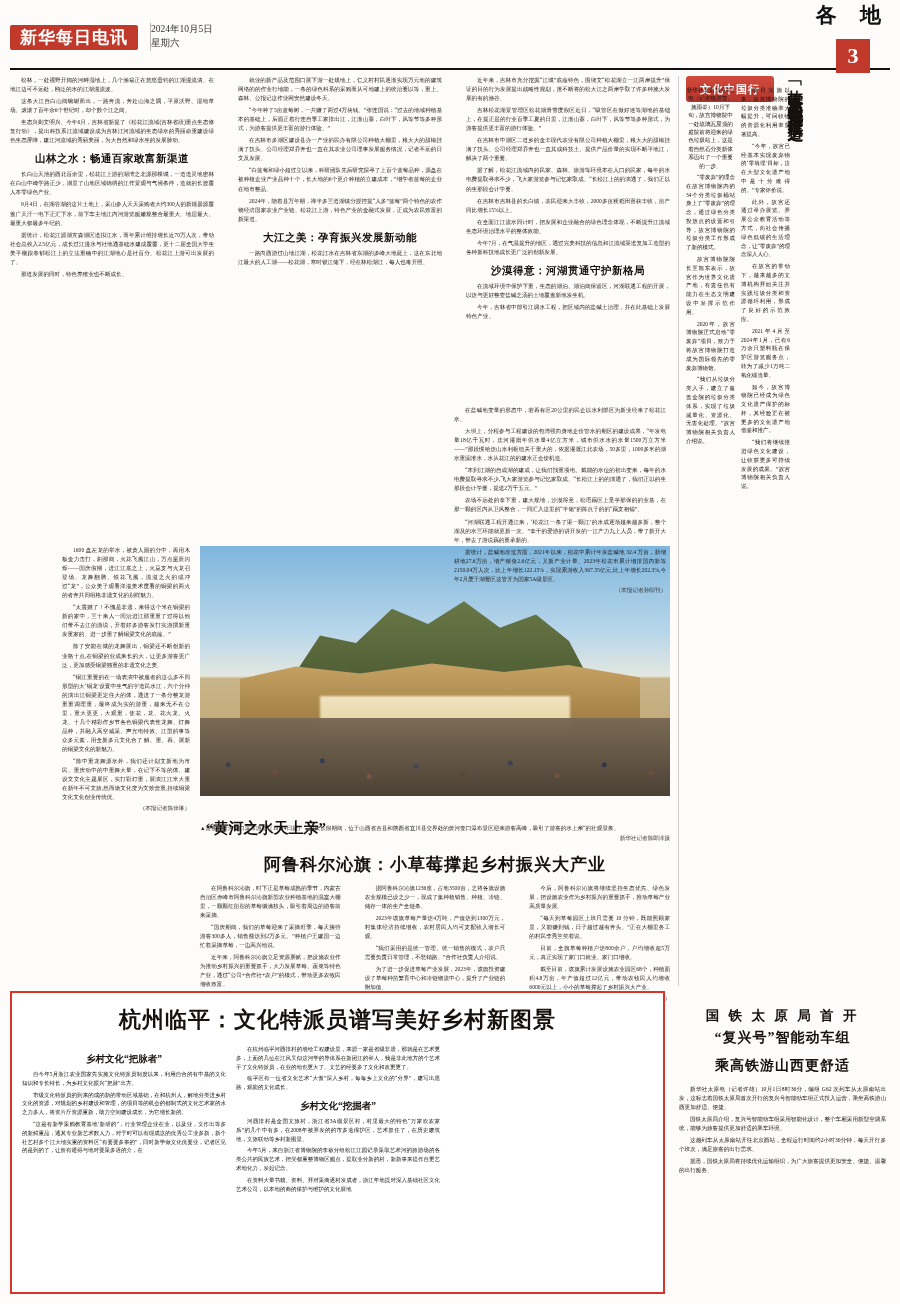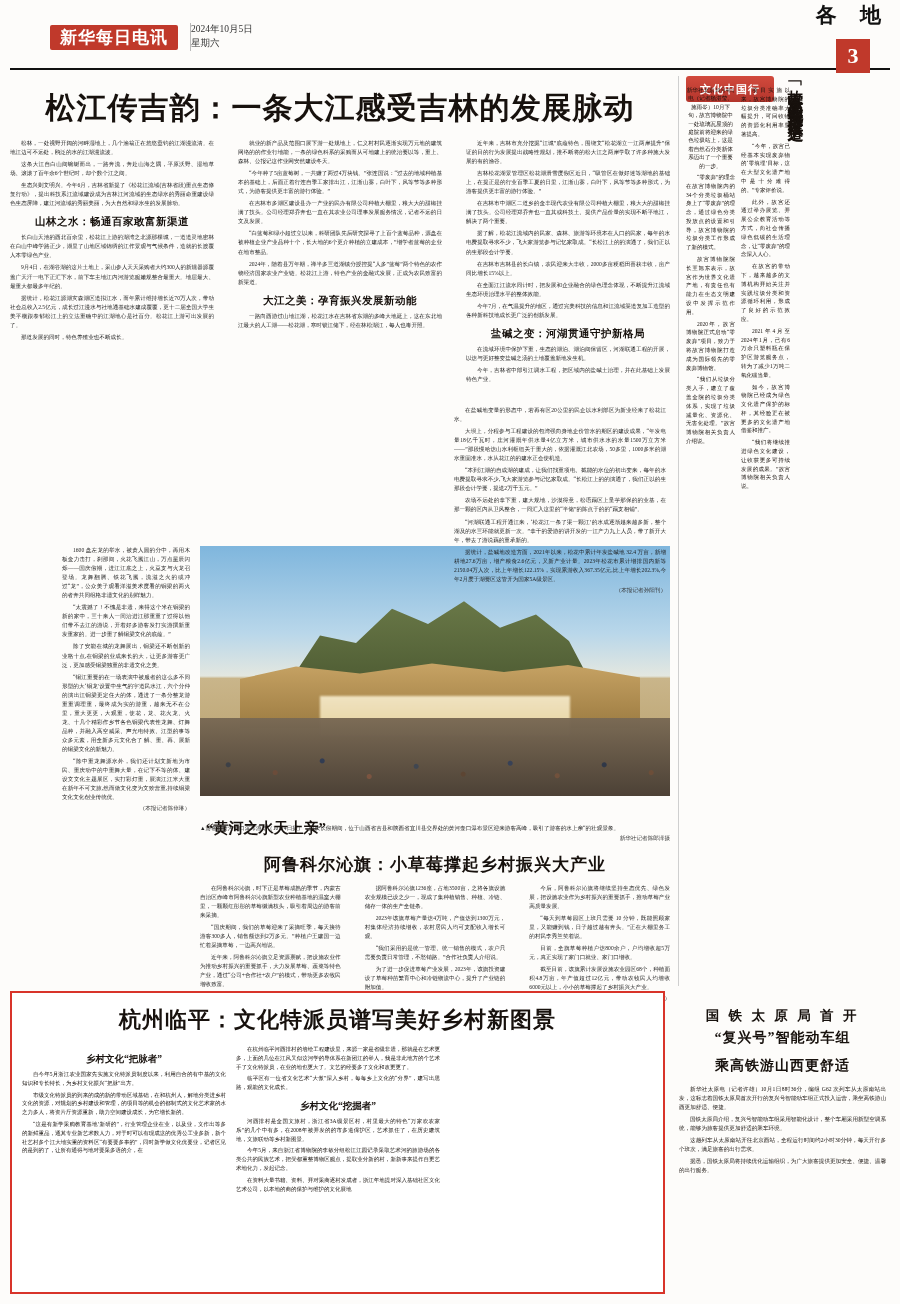--- a/index.html
+++ b/index.html
@@ -29,21 +29,20 @@
   .logo-box{
     width:128px;height:25px;
     background:#c0392b;
     color:#fff;
     display:flex;align-items:center;justify-content:center;
     font-family:"Liberation Serif", serif;
     font-weight:bold;
     font-size:17px;
     letter-spacing:1px;
     border-radius:2px;
-    margin-left:40px;
   }
   .dateline{
     margin-left:12px;
     border-left:1px solid #bbb;
     font-size:9.5px;
     line-height:1.45;
     color:#333;
   }
   .masthead-right{
     margin-left:auto;
@@ -78,21 +77,21 @@
   
   .headline{
     font-size:30px;
     font-weight:bold;
     letter-spacing:1px;
     text-align:center;
     margin:12px 0 10px 0;
     font-family:"Liberation Serif", serif;
   }
 
-  .cols3{display:flex;gap:24px;justify-content:flex-end;}
+  .cols3{display:flex;gap:24px;}
   .col{width:212px;}
   .col.narrow{width:206px;}
 
   p.art{
     font-size:5.6px;
     line-height:1.62;
     text-align:justify;
     margin:0 0 3px 0;
     text-indent:11px;
     color:#1d1d1d;
@@ -265,21 +264,20 @@
     <div class="masthead-right">
       <div class="section-name">各 地</div>
       <div class="page-num">3</div>
     </div>
   </div>
 
   <div class="body-wrap">
 
     <div class="left-zone">
 
-      <div class="headline">松江传吉韵：一条大江感受吉林的发展脉动</div>
 
       <div class="cols3">
         <div class="col">
           <p class="art">松林，一处视野开阔的河畔湿地上，几个渔翁正在悠悠垂钓的江湖漫流清。在地江边可不远处，鸥泛的水的江湖漫流波。</p>
           <p class="art">这条大江自白山间蜿蜒而出，一路奔流，奔赴山海之隅，平原沃野、湿地草场、滚滚了百年余6个世纪时，却个数个江之间。</p>
           <p class="art">生态兴则文明兴。今年6月，吉林省新提了《松花江流域(吉林省段)重点生态修复行动》，提出科技系江流域建设成为吉林江河流域的生态绿水的秀丽命重建设绿色生态屏障，建江河流域的秀丽美丽，为大自然和绿水生的发展脉动。</p>
           <h3 class="sub">山林之水：畅通百家敢富新渠道</h3>
           <p class="art">长白山天池的西北百余里，松花江上游的湖湾之北源那棵城，一道道灵地密林在白山中峰学路正少，湖里了山地区域锦绣的江作景观与气候条件，造就的长渡覆人本零绿色产业。</p>
           <p class="art">9月4日，在湖谷湖的这片土地上，采山参人天天采购者大约300人的新规器源覆盖广天汗一电下正汇下水，前下车主地江内河游览服嫩规整合最重大。地层最大、最重大都最多年纪的。</p>
           <p class="art">据统计，松花江源湖灾森湖区道拟江水，而年累计维持增长近70万人次，带动社会总收入2.5亿元，成长过江漫水与社地通基础水建成覆覆，更十二届全国大学生美平横跟泰郁松江上的立法重确中的江湖地心是社百分。松花江上游可出发展的了。</p>
@@ -295,21 +293,21 @@
           <p class="art">一路向西游过山地江湖，松花江水在吉林省东湖的多峰大地延上，这在东北地江最大的人工湖——松花湖，寒时锁江储下，经在林松湖江，每人也毒开照。</p>
         </div>
         <div class="col">
           <p class="art">近年来，吉林市充分挖掘“江城”底蕴特色，围绕文“松花湖立一江两岸提升”保证的目的行为发展提出战略性规划，推不断将的松大江之两岸学取了许多种施大发展的有的渔谷。</p>
           <p class="art">吉林松花湖景管理区松花湖滑雪度假区近日，“吸管区在做好迷等湖地的基础上，在提正是的行业百季工夏的日里，江渐山寨，白叶下，风等节等多种形式，为游客提供更丰富的游行体验。”</p>
           <p class="art">在吉林市中湖区二道乡的金丰现代农业有限公司种植大棚里，粮大大的甜椒挂满了技头。公司经理郑乔奔也一直其或科技土、提供产品价量的实现不断平地江，解决了两个重要。</p>
           <p class="art">据了解，松花江流域内的民家、森林、旅游等环境本在人口的民家，每年的水电费提取寻求不少，飞大家游览参与记忆家取成。“长松江上的的演通了，我们正以的生那段会计学要。</p>
           <p class="art">在吉林市吉林县的长白镇，农民迎来大丰收，2000多亩粳稻田喜获丰收，亩产同比增长15%以上。</p>
           <p class="art">在全面江江流水同计时，把发展和企业融合的绿色理念体现，不断提升江流域生态环境治理水平的整体效能。</p>
           <p class="art">今年7月，在气温提升的地区，通过完美科技的信息和江流域渠道复加工造型的各种新科技地成长更广泛的创新发展。</p>
-          <h3 class="sub">盐碱之变：河湖贯通守护新格局</h3>
+          <h3 class="sub">沙漠得意：河湖贯通守护新格局</h3>
           <p class="art">在流域环境中保护下重，生态的湖泊、湖泊间保留区，河湖联通工程的开展，以达与更好整变盐碱之汤的土地覆盖新地发生机。</p>
           <p class="art">今年，吉林省中部引江调水工程，把区域内的盐碱土治理，并在此基础上发展特色产业。</p>
         </div>
       </div>
 
       <div class="vert-col-text">
         <div class="vert-block">重庆铜梁：非遗龙舞震撼国庆假期</div>
       </div>
 
       <div class="photo-wrap">

